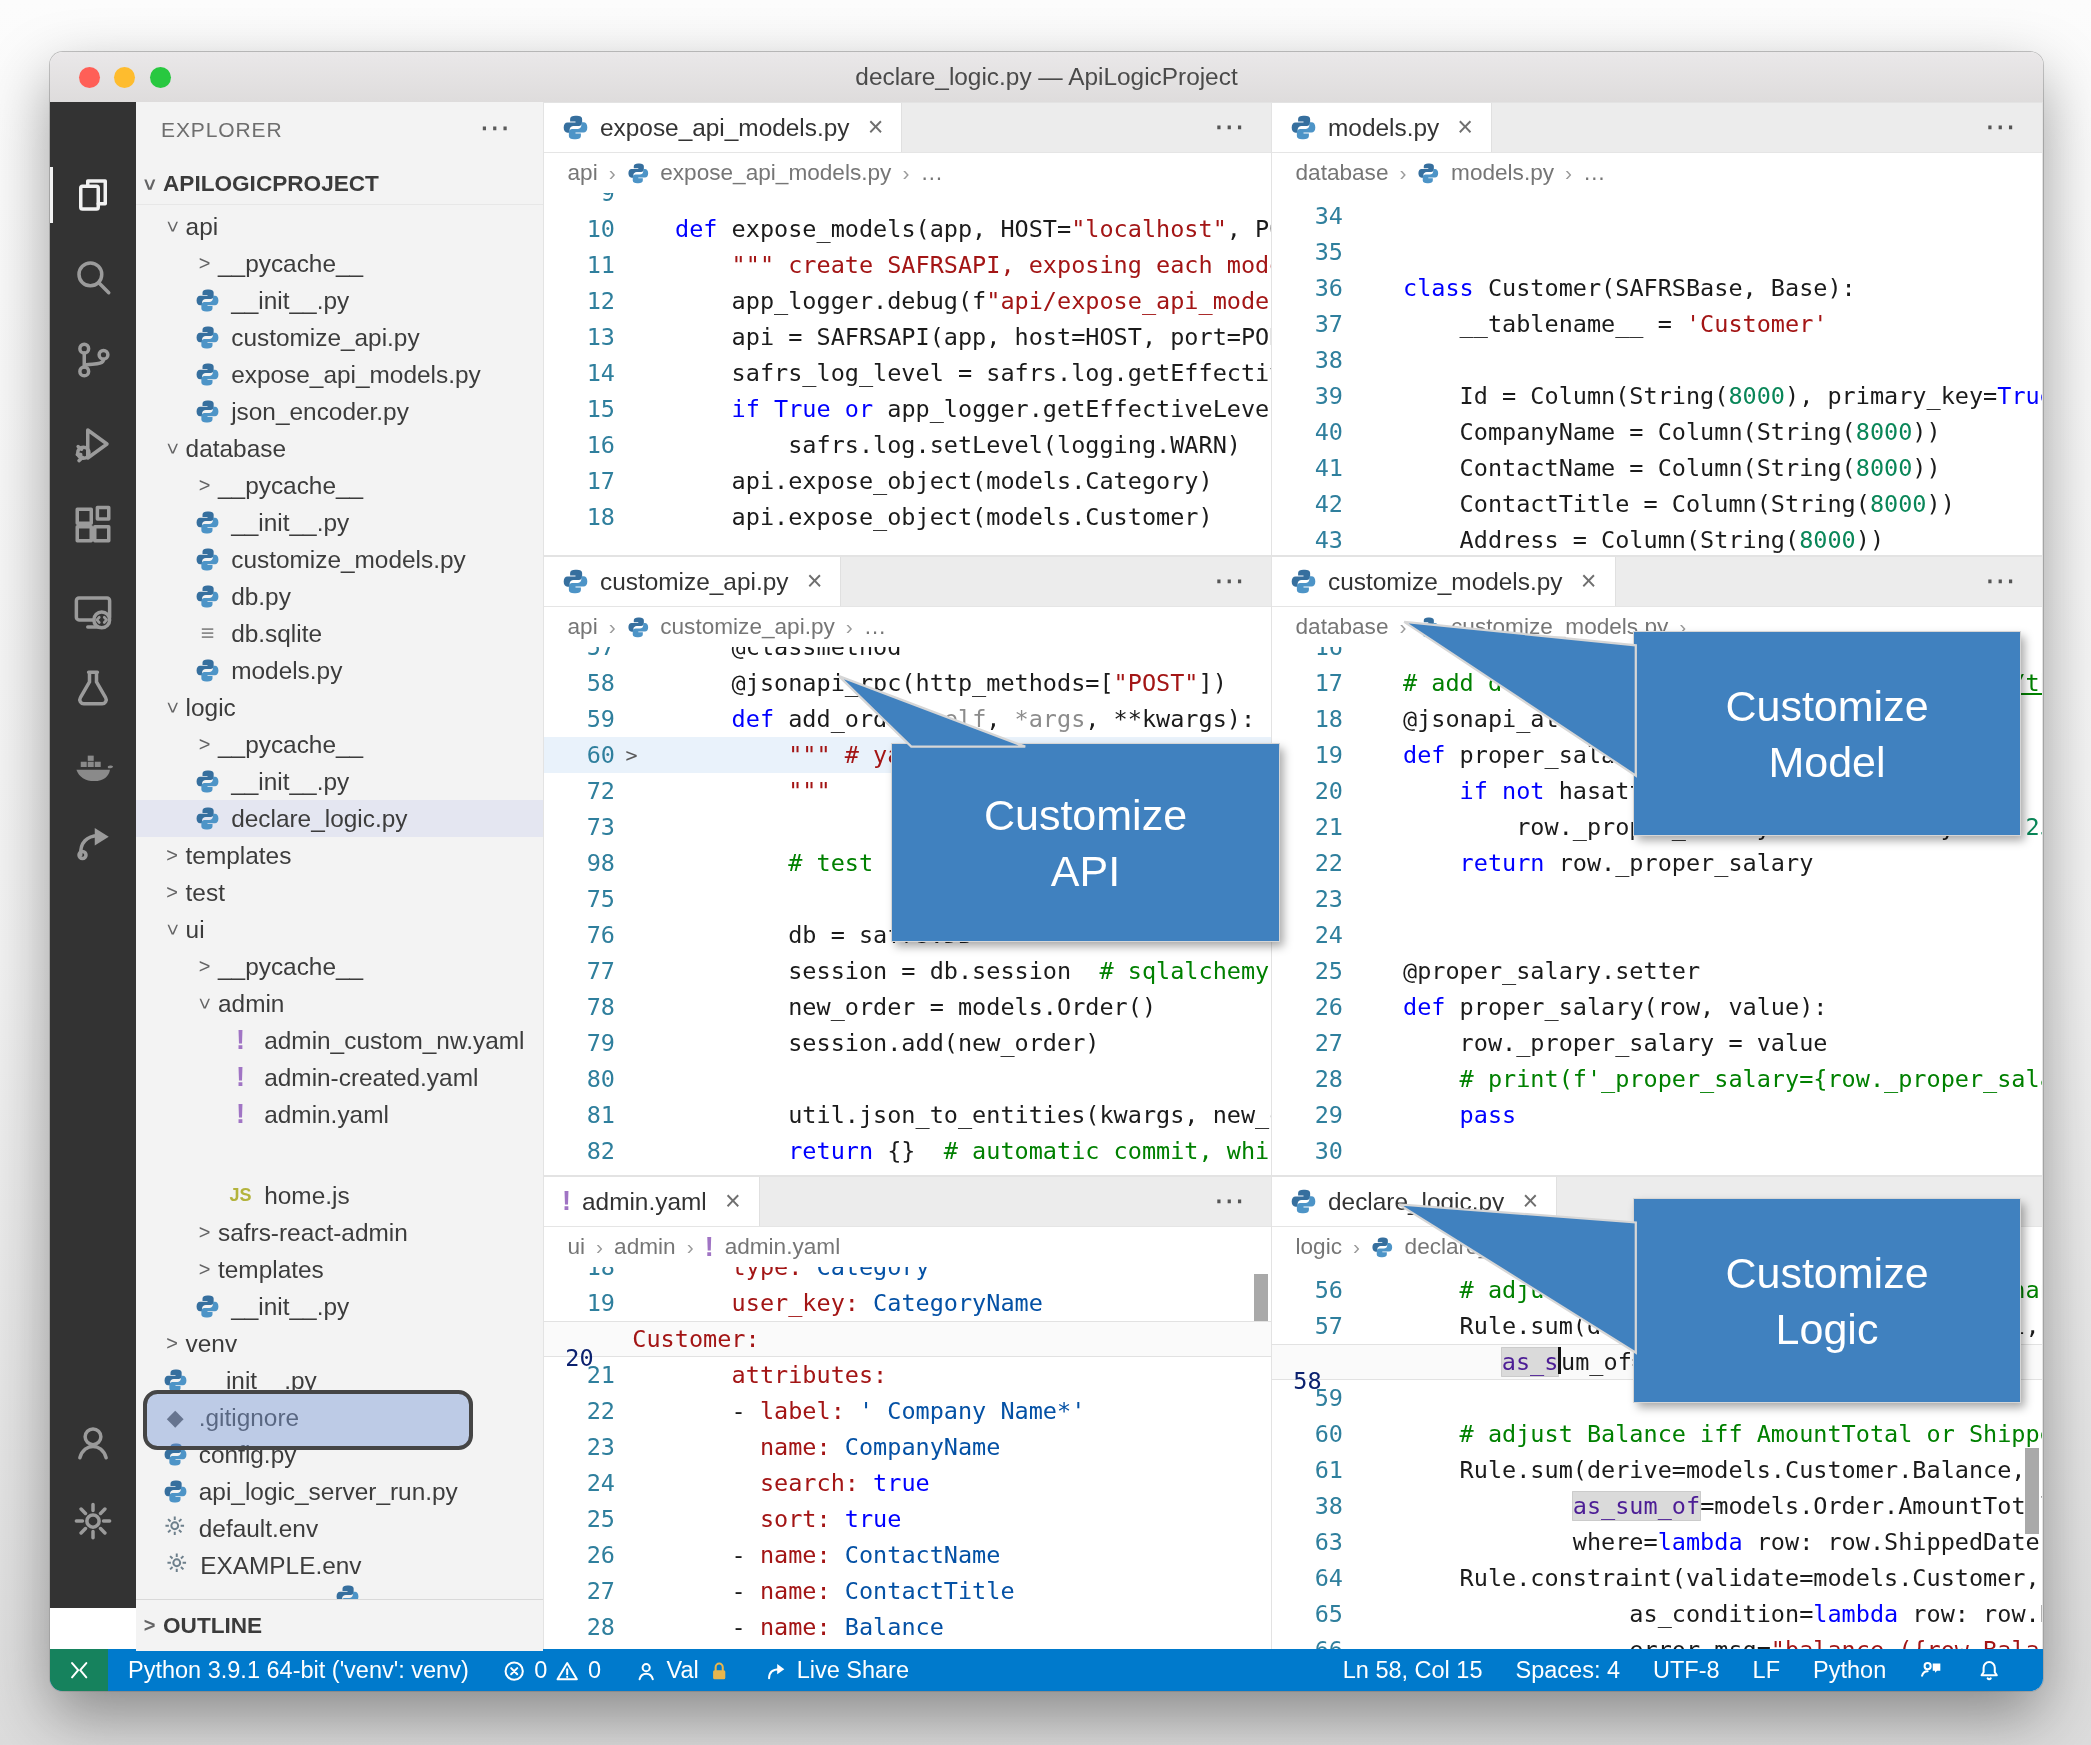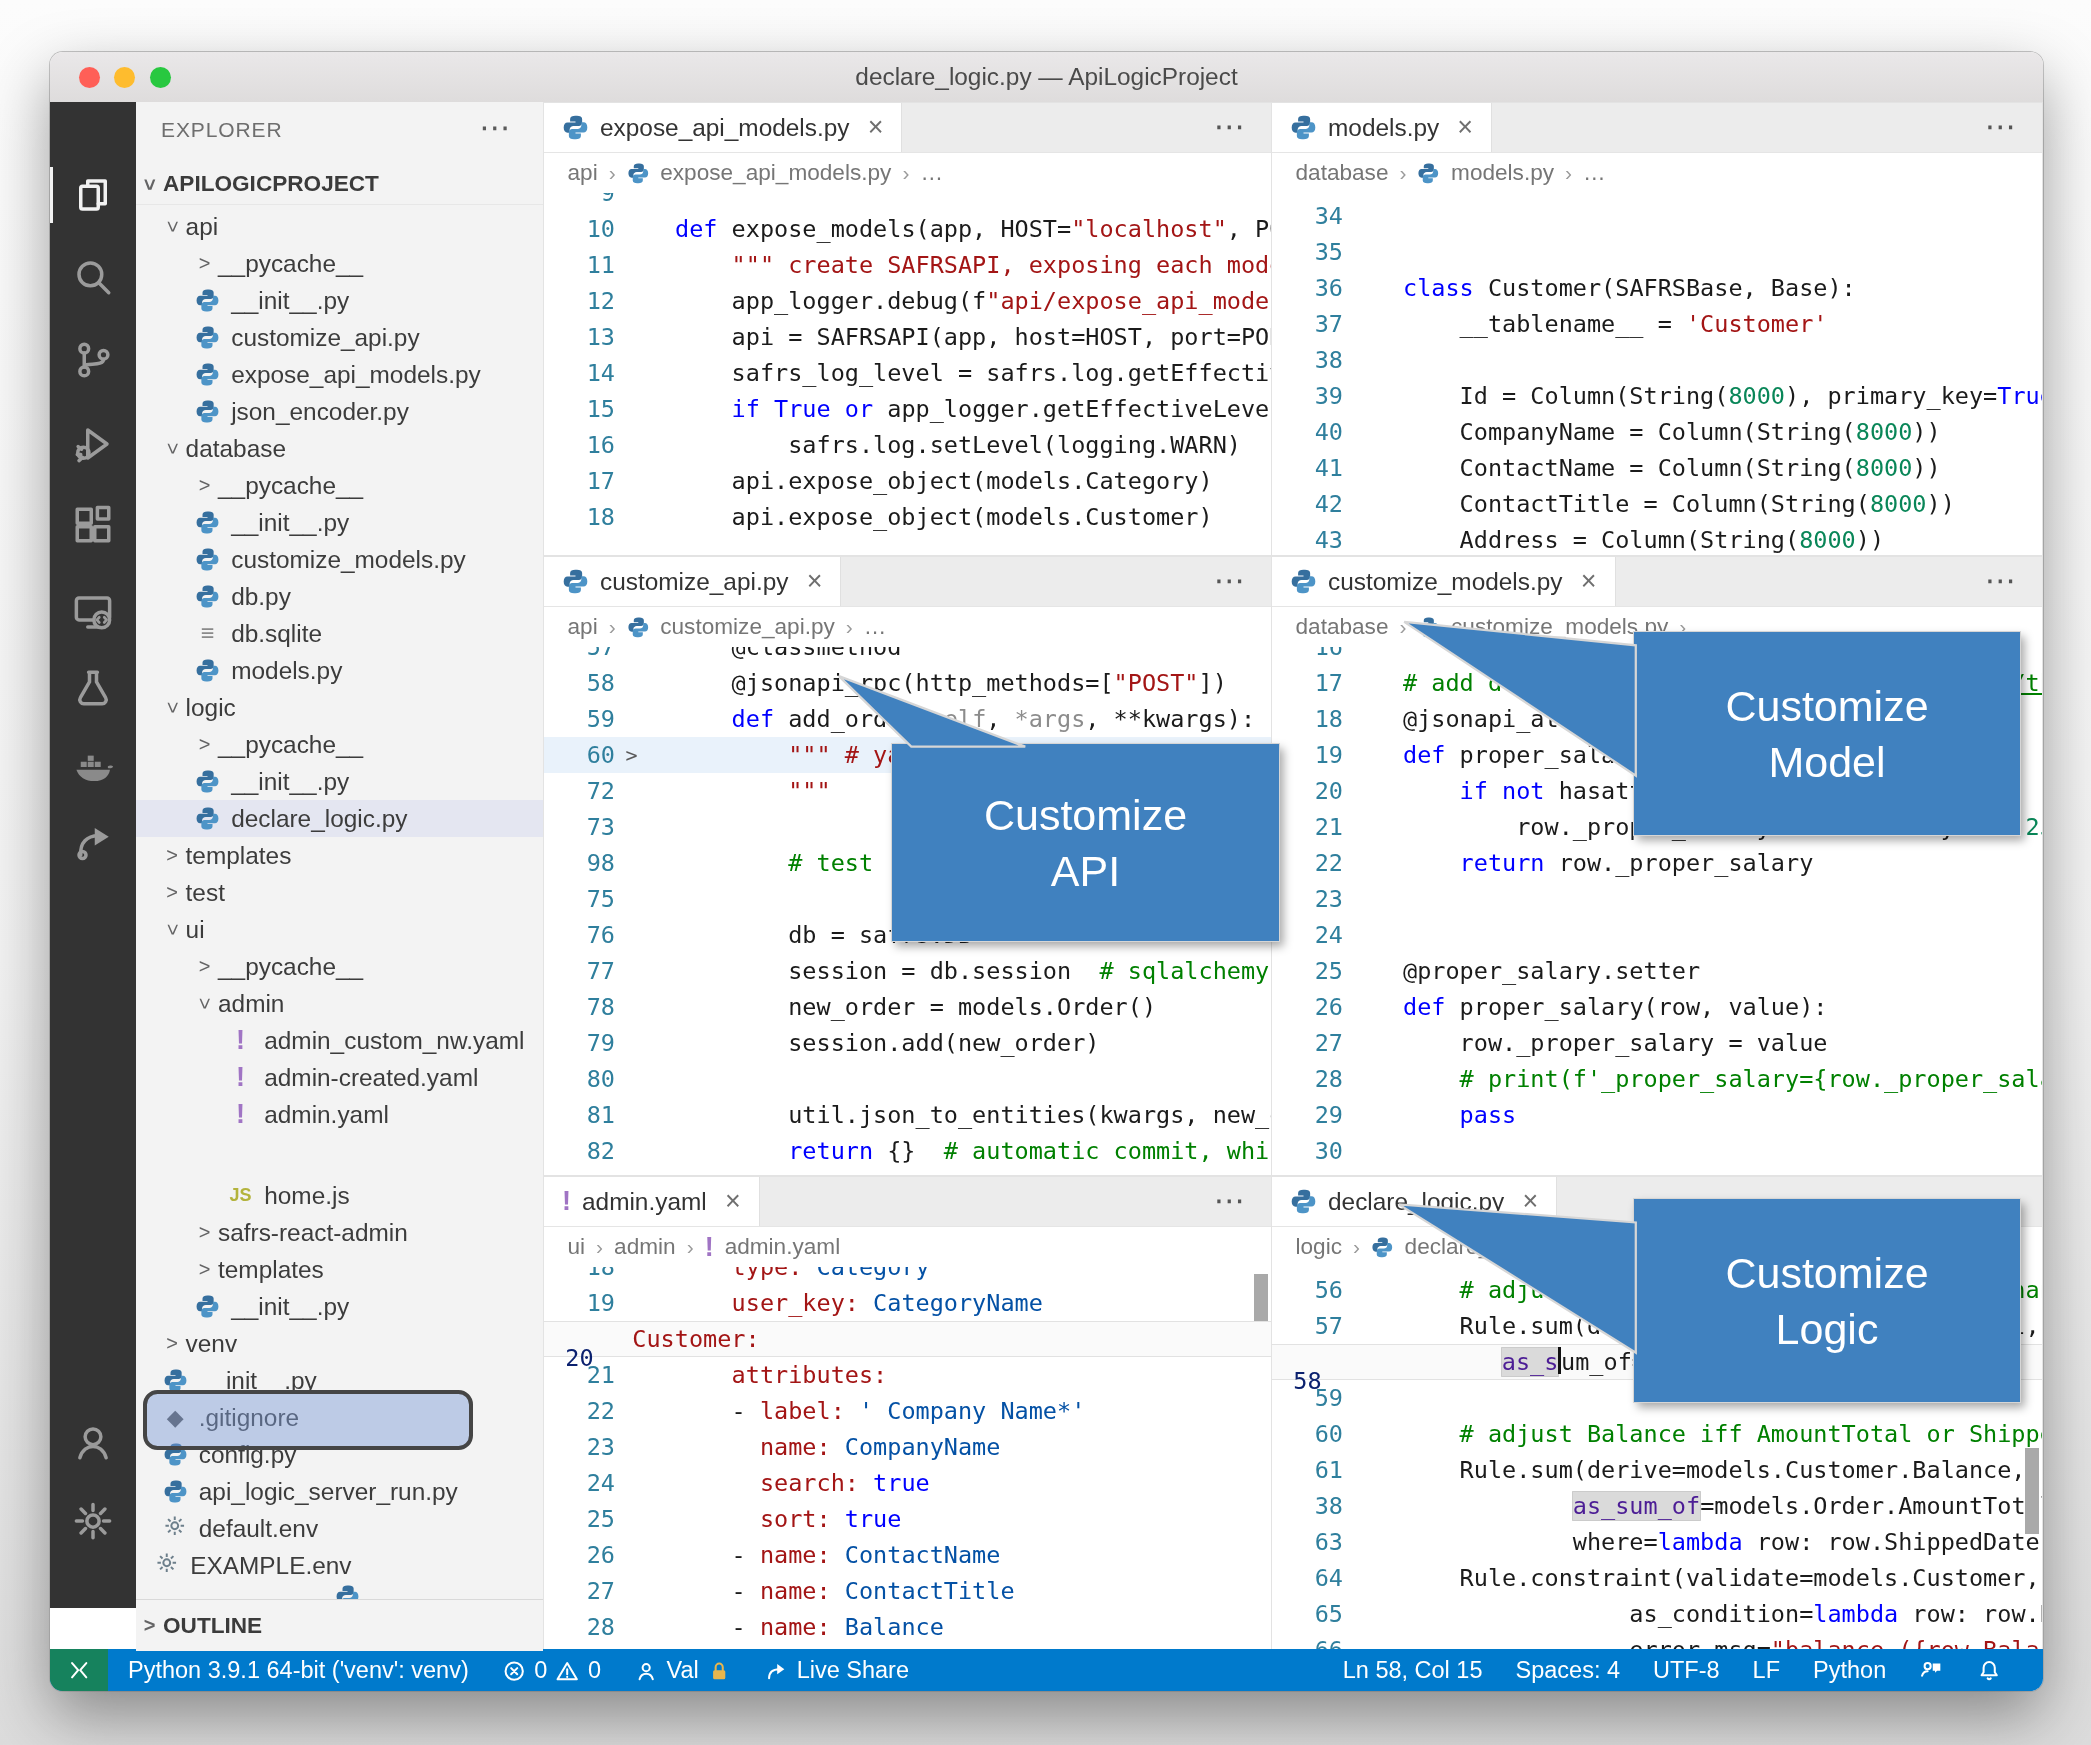--- a/index.html
+++ b/index.html
@@ -415,21 +415,21 @@
         </div>
         <div class="trow" style="padding-left: 22.6px;">
           <span class="ticn">
             <span class="gearicn"><svg viewBox="0 0 24 24">
                 <circle cx="12" cy="12" r="3.5"></circle>
                 <path d="M12 2.5v3.5M12 18v3.5M2.5 12H6M18 12h3.5M5.2 5.2l2.5 2.5M16.3 16.3l2.5 2.5M18.8 5.2l-2.5 2.5M7.7 16.3l-2.5 2.5"></path>
               </svg></span>
           </span>
           <span>default.env</span>
         </div>
-        <div class="trow" style="padding-left: 14px;">
+        <div class="trow" style="padding-left: 24px;">
           <span class="ticn">
             <span class="gearicn"><svg viewBox="0 0 24 24">
                 <circle cx="12" cy="12" r="3.5"></circle>
                 <path d="M12 2.5v3.5M12 18v3.5M2.5 12H6M18 12h3.5M5.2 5.2l2.5 2.5M16.3 16.3l2.5 2.5M18.8 5.2l-2.5 2.5M7.7 16.3l-2.5 2.5"></path>
               </svg></span>
           </span>
           <span>EXAMPLE.env</span>
         </div>
         <div class="trow" style="padding-left: 22.6px; flex-direction: column;">
           <span class="ticn">

